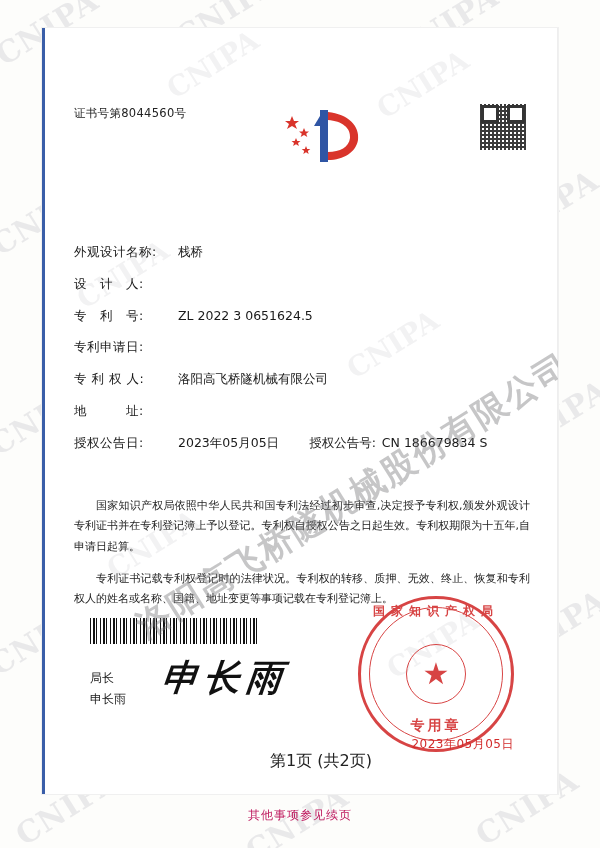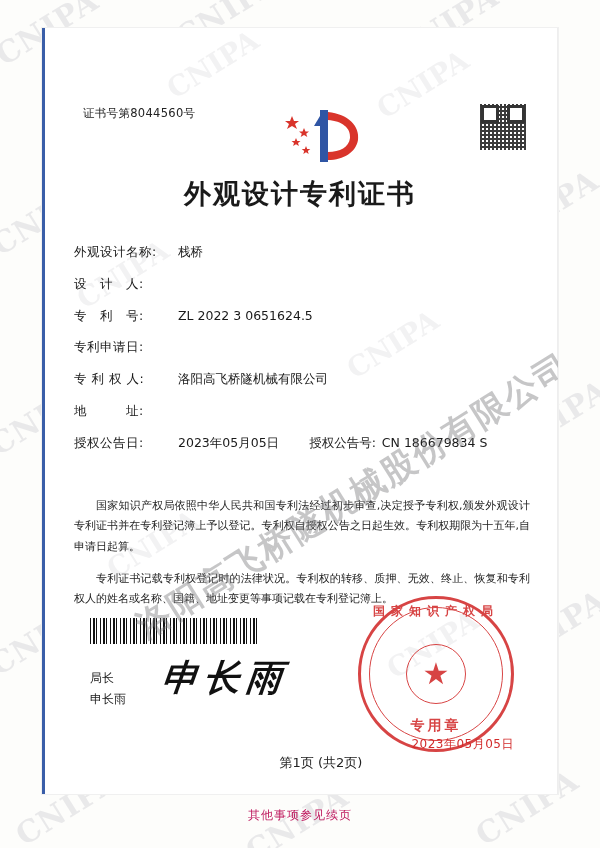--- a/index.html
+++ b/index.html
@@ -88,21 +88,20 @@
 
   
   .cert-no {
     position: absolute;
     left: 32px;
     top: 78px;
     font-size: 11.5px;
     color: #222;
     font-family: "DejaVu Sans", "Liberation Sans", sans-serif;
     letter-spacing: 0.3px;
-    margin-left: 9px;
   }
 
   .logo {
     position: absolute;
     left: 228px;
     top: 78px;
     width: 96px;
     height: 58px;
   }
 
@@ -286,21 +285,21 @@
     font-family: "DejaVu Sans", "Liberation Sans", sans-serif;
     letter-spacing: 0.5px;
   }
 
   
   .page-num {
     position: absolute;
     left: 0; right: 0;
     bottom: 22px;
     text-align: center;
-    font-size: 13px;
+    font-size: 16px;
     color: #222;
     margin-left: 42px;
   }
   .footer-note {
     position: absolute;
     left: 0; right: 0;
     bottom: 24px;
     text-align: center;
     font-size: 12px;
     color: #be185d;
@@ -371,21 +370,20 @@
             <polygon points="22,10 24,15 29,15 25,18 27,23 22,20 17,23 19,18 15,15 20,15"></polygon>
             <polygon points="34,22 35.5,25.5 39,25.5 36.2,27.7 37.3,31 34,29 30.7,31 31.8,27.7 29,25.5 32.5,25.5"></polygon>
             <polygon points="26,32 27.3,35 30.5,35 28,37 28.9,40 26,38.2 23.1,40 24,37 21.5,35 24.7,35"></polygon>
             <polygon points="36,40 37.2,43 40.3,43 37.8,45 38.7,48 36,46.2 33.3,48 34.2,45 31.7,43 34.8,43"></polygon>
           </g>
         </svg>
       </div>
 
       <div class="qr"></div>
 
-      <div class="title">外观设计专利证书</div>
 
       <div class="fields">
         <div class="row">
           <div class="label">外观设计名称:</div>
           <div class="value">栈桥</div>
         </div>
         <div class="row">
           <div class="label">设　计　人:</div>
         </div>
         <div class="row">

